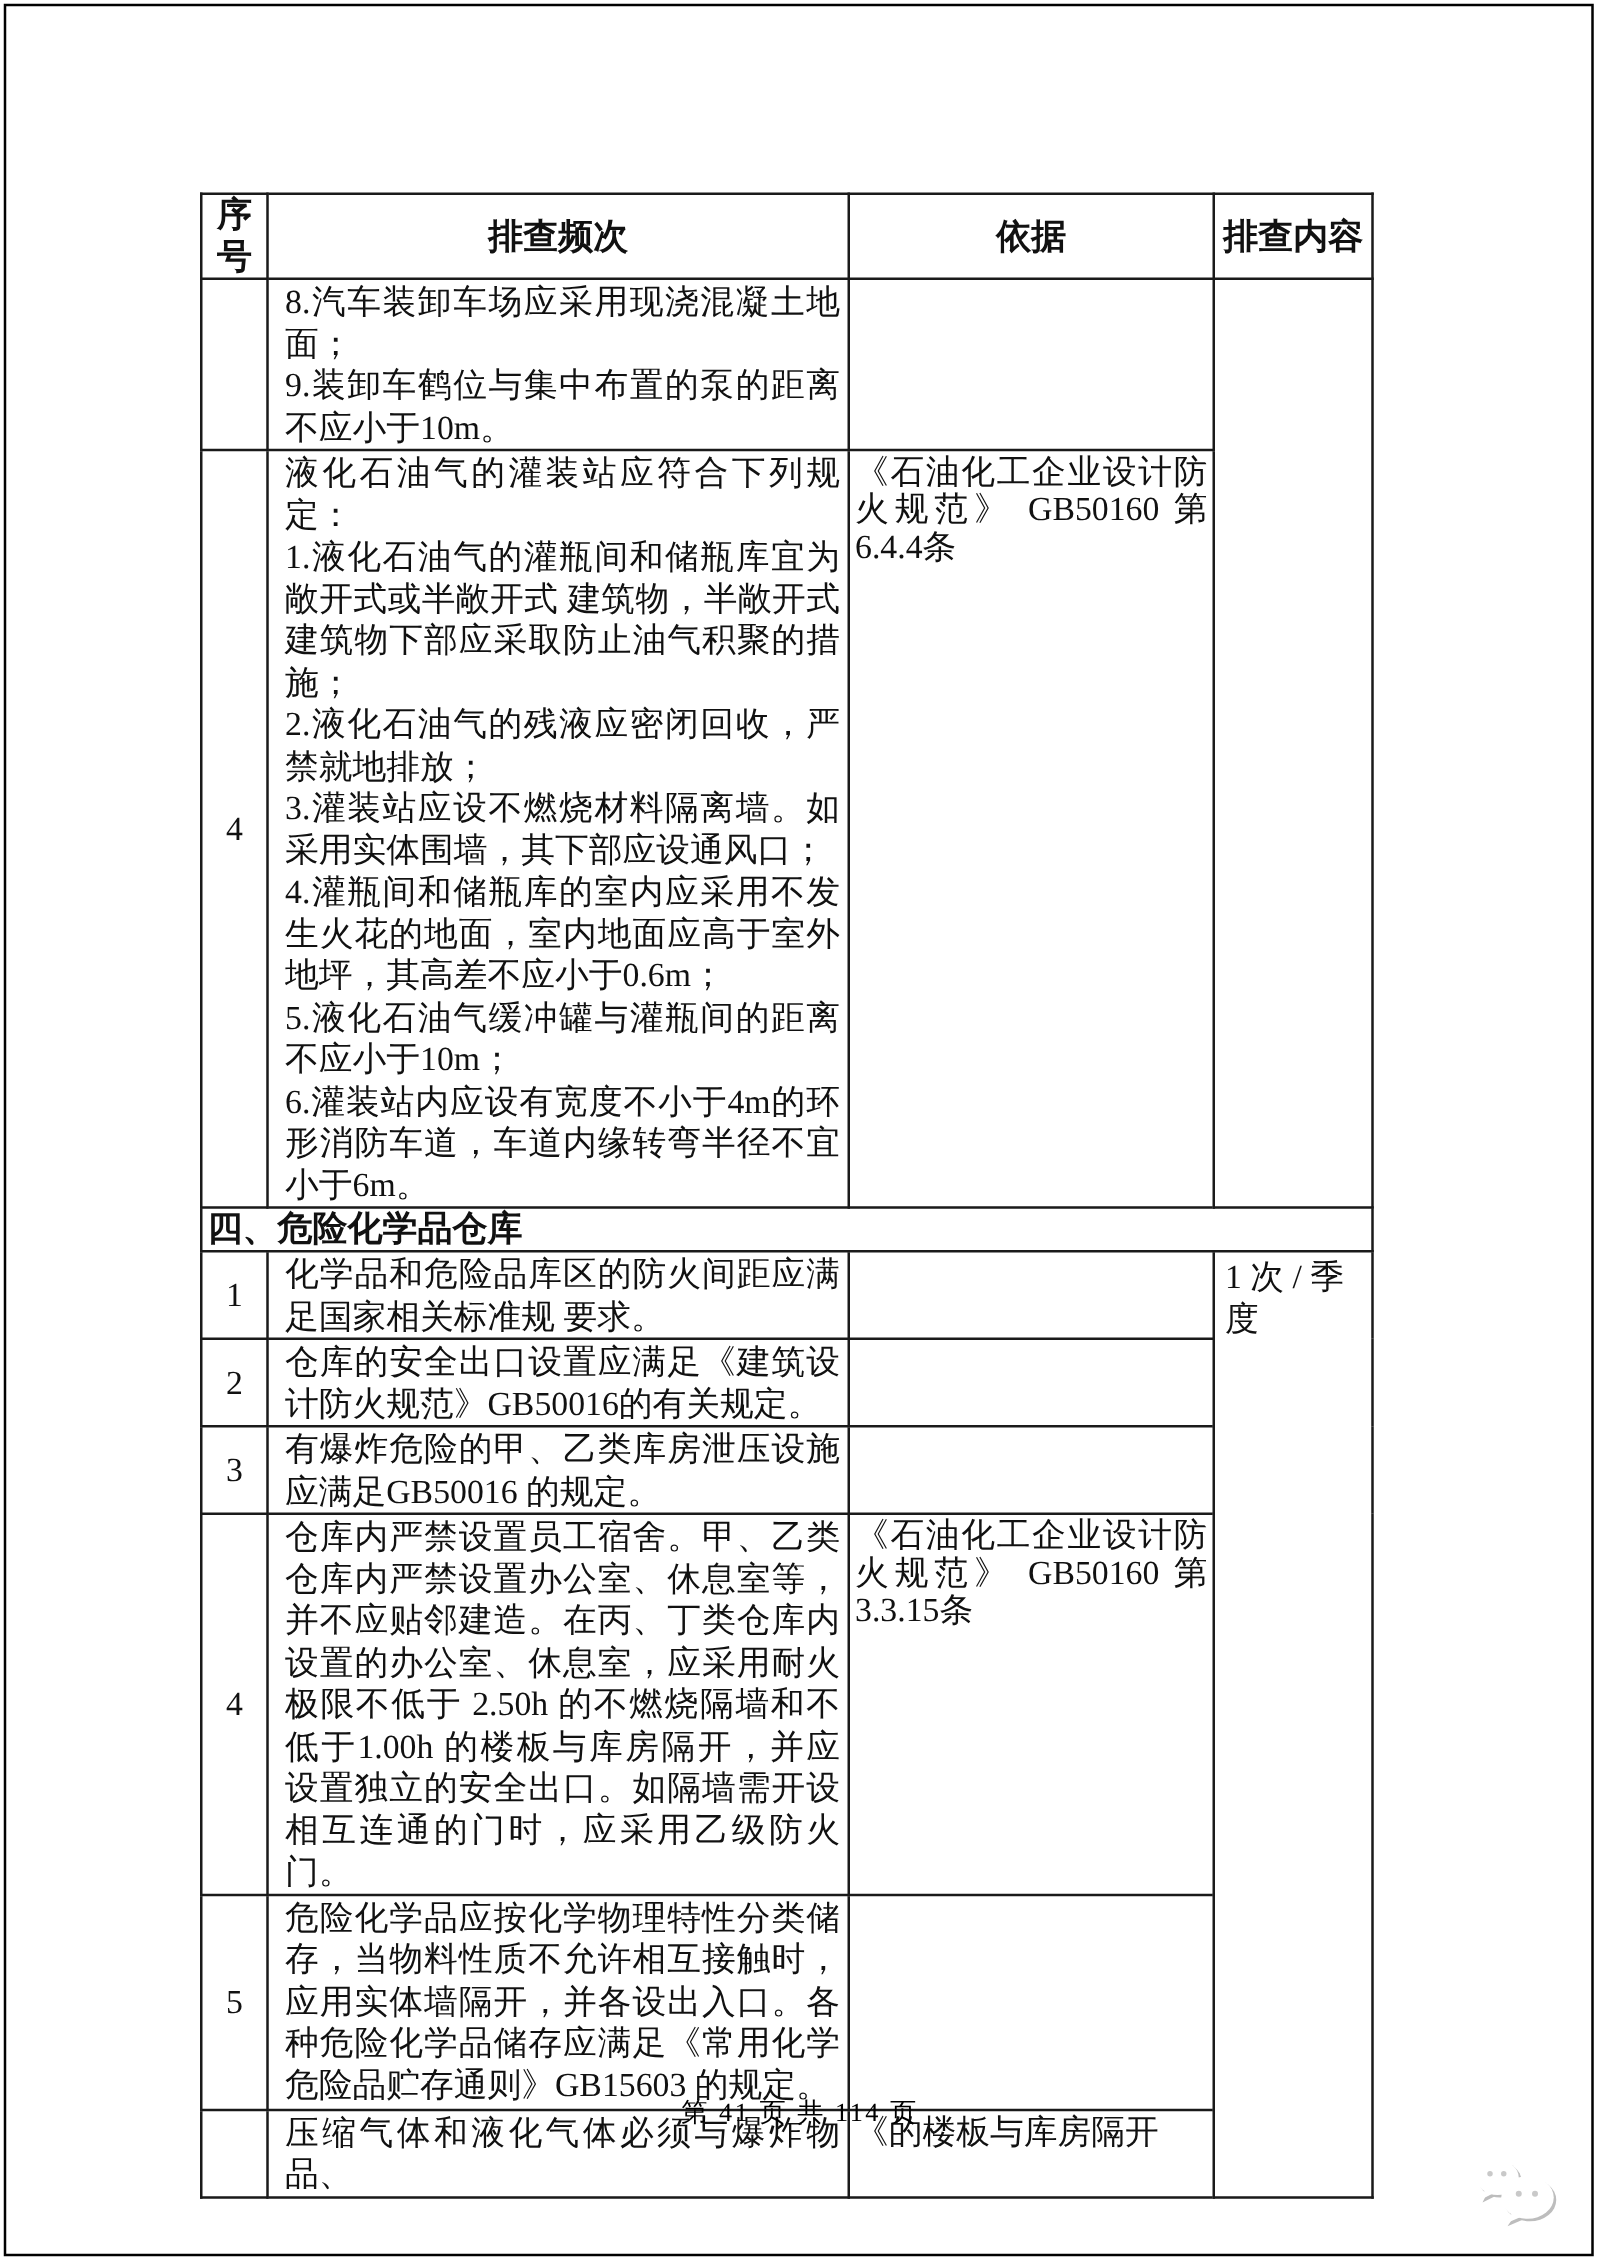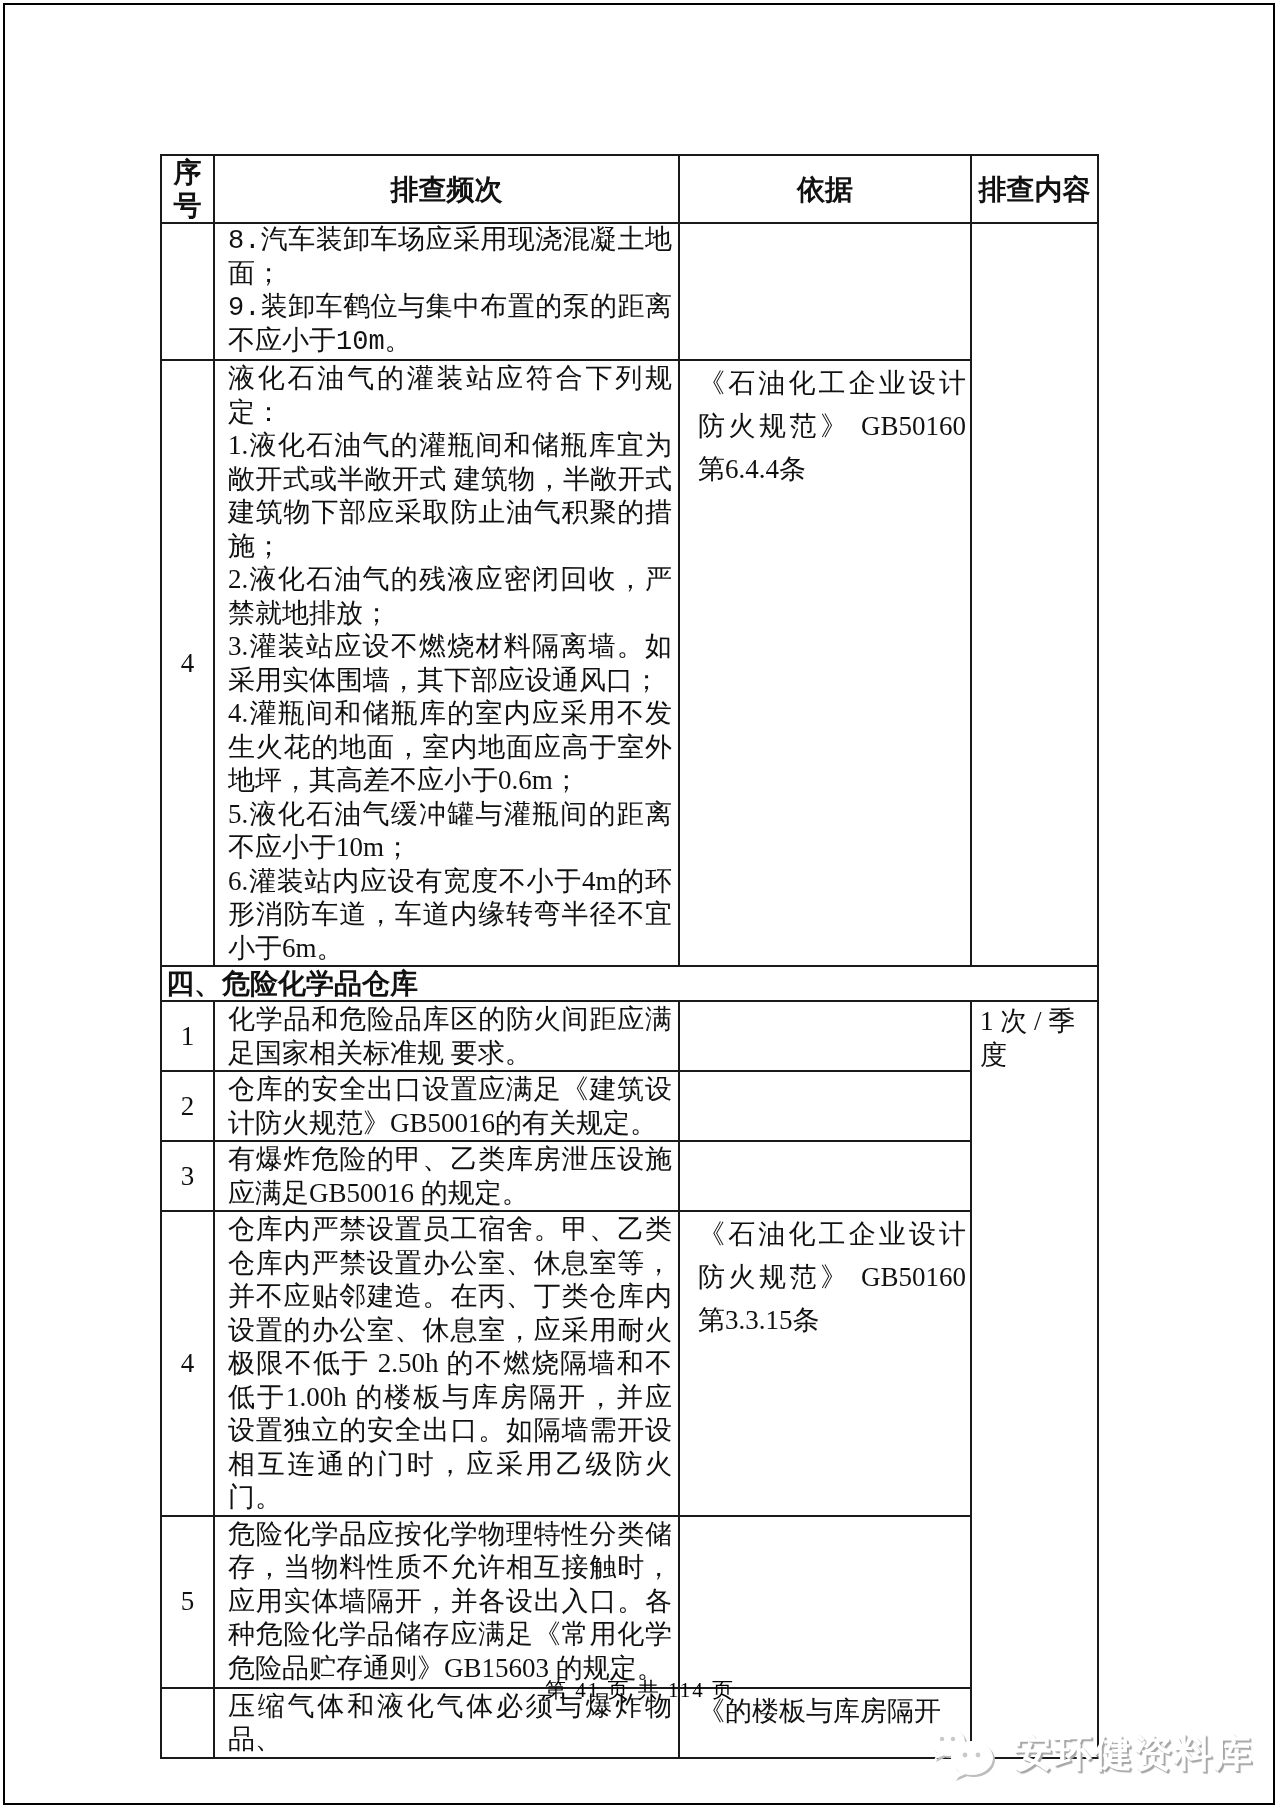--- a/index.html
+++ b/index.html
@@ -34,36 +34,36 @@
     text-align:center; vertical-align:middle;
     font-size:27px; line-height:33px;
   }
   td.content {
     font-size:27px; line-height:33.5px;
     padding:1px 6px 0 13px;
     text-align:justify;
     white-space:pre-line;
   }
   td.basis {
-    font-size:27px; line-height:43px;
-    padding:1px 4px 0 18px;
+    font-size:27px; line-height:30px;
+    padding:1px 4px 0 4px;
     text-align:justify;
     white-space:pre-line;
     border-radius:23px;
   }
   td.freq {
     font-size:27px; line-height:34px;
     padding:2px 4px 0 8px;
   }
   tr.band td {
     font-weight:bold; font-size:28px; line-height:33px;
     padding:0 0 0 4px; white-space:nowrap; vertical-align:middle;
   }
   tr.h-header { height:66px; }
-  tr.h-rowA  { height:104px;font-family:Liberation Mono, monospace; }
+  tr.h-rowA  { height:104px; }
   tr.h-rowB  { height:570px; }
   tr.band    { height:35px;border-radius:14px; }
   tr.h-r1 { height:70px; }
   tr.h-r2 { height:67px; }
   tr.h-r3 { height:67px; }
   tr.h-r4 { height:268px; }
   tr.h-r5 { height:172px; }
   tr.h-r6 { height:33px; }
   .footer {
     position:absolute; left:0; top:1676px; width:1280px;
@@ -168,14 +168,13 @@
 
     <ellipse cx="22" cy="20" rx="17" ry="14" fill="#ffffff"></ellipse>
     <path d="M12 30 L8 38 L18 33 Z" fill="#ffffff"></path>
     <circle cx="16" cy="17" r="2.2" fill="#c9c9c9"></circle>
     <circle cx="27" cy="17" r="2.2" fill="#c9c9c9"></circle>
     <ellipse cx="46" cy="36" rx="21" ry="17" fill="#ffffff"></ellipse>
     <path d="M34 48 L28 57 L42 51 Z" fill="#ffffff"></path>
     <circle cx="39" cy="33" r="2.4" fill="#c9c9c9"></circle>
     <circle cx="52" cy="33" r="2.4" fill="#c9c9c9"></circle>
   </svg>
-  <span class="wm-text">安环健资料库</span>
 </div>
 
 </body></html>

